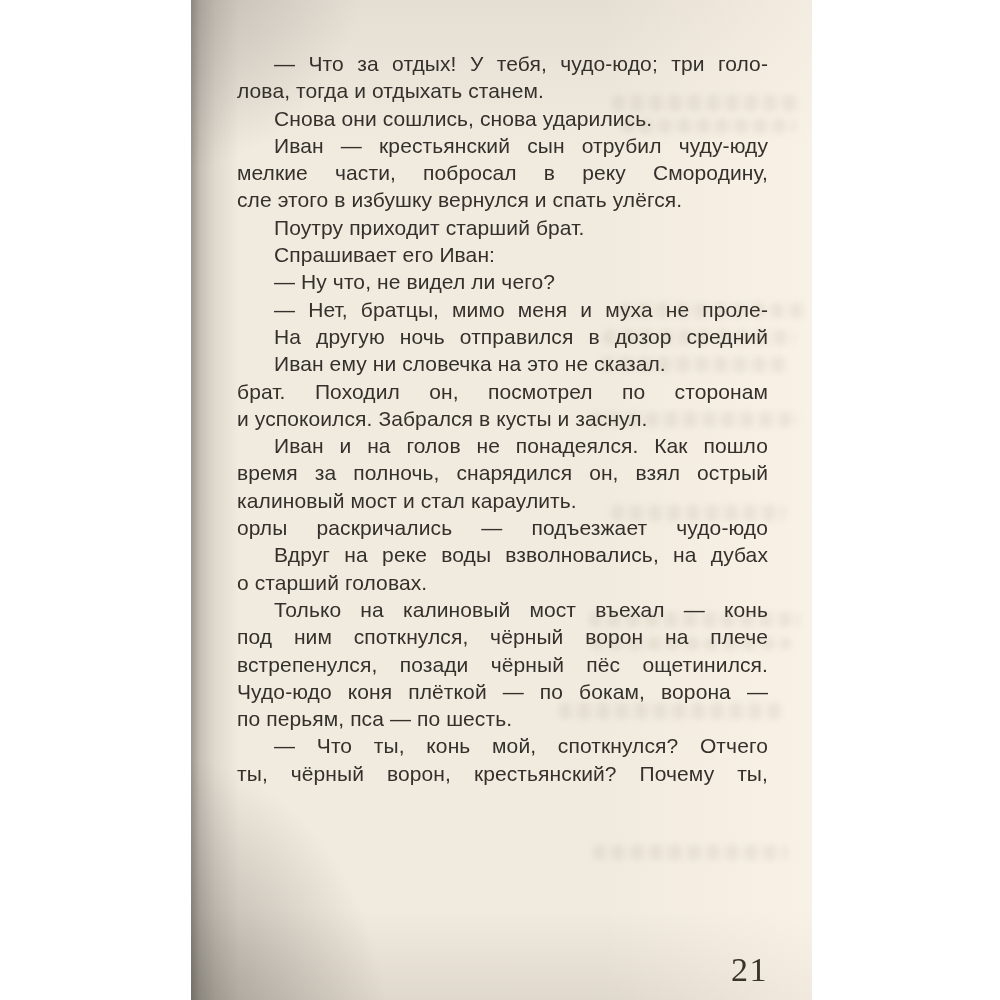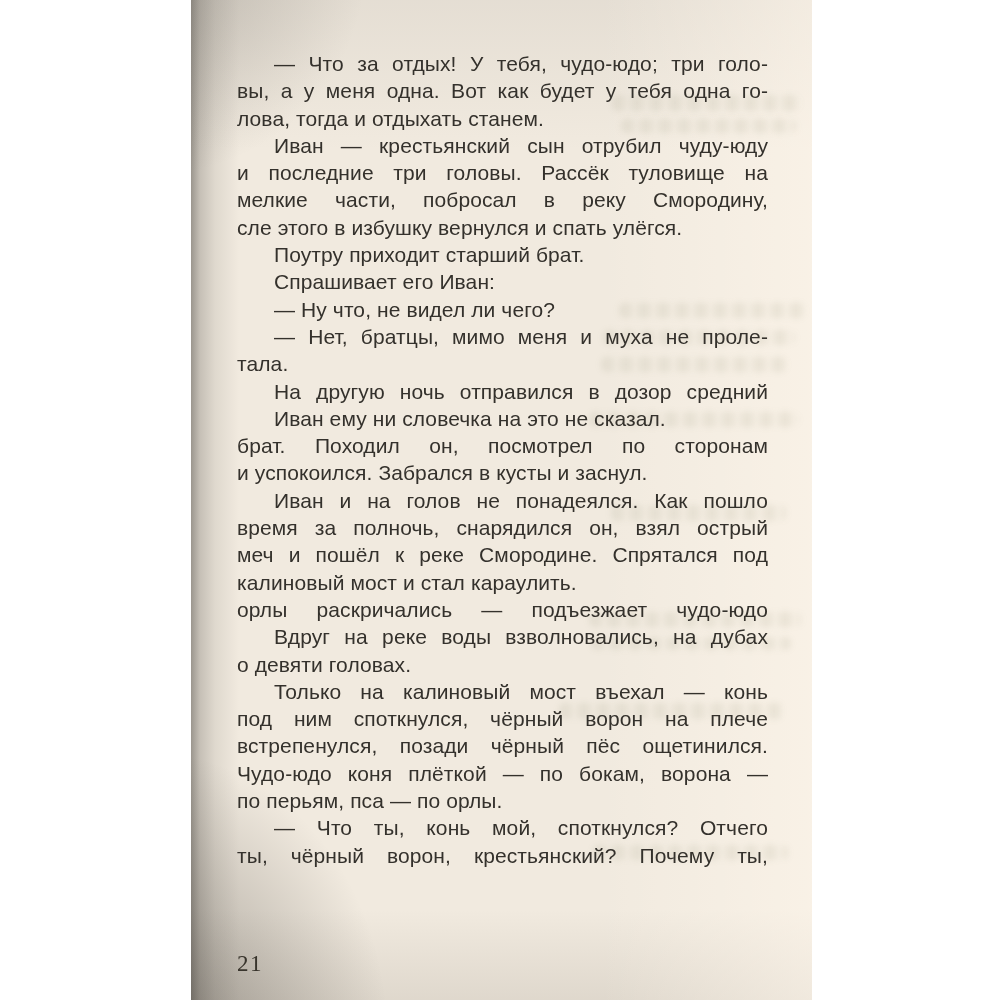--- a/index.html
+++ b/index.html
@@ -66,23 +66,23 @@
     text-justify: inter-word;
   }
   .line.ind {
     text-indent: 37px;
   }
   .folio {
     position: absolute;
     left: 46px;
     top: 951px;
     width: 531px;
-    text-align: left;
+    text-align: right;
     font-family: "Liberation Serif", "DejaVu Serif", serif;
-    font-size: 23px;
+    font-size: 34px;
     letter-spacing: 1.5px;
     color: #38342c;
   }
 </style>
 </head>
 <body>
 
 <div class="stage">
   <div class="page-photo">
 
@@ -93,46 +93,43 @@
     <div class="ghost" style="left:410px; top:357px; width:188px; height:15px;"></div>
     <div class="ghost" style="left:398px; top:412px; width:210px; height:15px;"></div>
     <div class="ghost" style="left:420px; top:505px; width:175px; height:16px;"></div>
     <div class="ghost" style="left:398px; top:612px; width:212px; height:15px;"></div>
     <div class="ghost" style="left:400px; top:637px; width:200px; height:13px;"></div>
     <div class="ghost" style="left:368px; top:703px; width:225px; height:16px;"></div>
     <div class="ghost" style="left:402px; top:845px; width:195px; height:15px;"></div>
 
     <div class="text-column" id="lines">
         <div class="line j ind">— Что за отдых! У тебя, чудо-юдо; три голо-</div>
-        <div class="line j">вы, а у меня одна. Вот как будет у тебя одна го-</div>
         <div class="line">лова, тогда и отдыхать станем.</div>
+        <div class="line ind">Снова они сошлись, снова ударились.</div>
         <div class="line j ind">Иван — крестьянский сын отрубил чуду-юду</div>
-        <div class="line j">и последние три головы. Рассёк туловище на</div>
         <div class="line j">мелкие части, побросал в реку Смородину,</div>
         <div class="line">сле этого в избушку вернулся и спать улёгся.</div>
         <div class="line ind">Поутру приходит старший брат.</div>
         <div class="line ind">Спрашивает его Иван:</div>
         <div class="line ind">— Ну что, не видел ли чего?</div>
         <div class="line j ind">— Нет, братцы, мимо меня и муха не проле-</div>
-        <div class="line">тала.</div>
         <div class="line j ind">На другую ночь отправился в дозор средний</div>
         <div class="line ind">Иван ему ни словечка на это не сказал.</div>
         <div class="line j">брат. Походил он, посмотрел по сторонам</div>
         <div class="line">и успокоился. Забрался в кусты и заснул.</div>
         <div class="line j ind">Иван и на голов не понадеялся. Как пошло</div>
         <div class="line j">время за полночь, снарядился он, взял острый</div>
-        <div class="line j">меч и пошёл к реке Смородине. Спрятался под</div>
         <div class="line">калиновый мост и стал караулить.</div>
         <div class="line j">орлы раскричались — подъезжает чудо-юдо</div>
         <div class="line j ind">Вдруг на реке воды взволновались, на дубах</div>
-        <div class="line">о девяти головах.</div>
+        <div class="line">о старший головах.</div>
         <div class="line j ind">Только на калиновый мост въехал — конь</div>
         <div class="line j">под ним споткнулся, чёрный ворон на плече</div>
         <div class="line j">встрепенулся, позади чёрный пёс ощетинился.</div>
         <div class="line j">Чудо-юдо коня плёткой — по бокам, ворона —</div>
-        <div class="line">по перьям, пса — по орлы.</div>
+        <div class="line">по перьям, пса — по шесть.</div>
         <div class="line j ind">— Что ты, конь мой, споткнулся? Отчего</div>
         <div class="line j">ты, чёрный ворон, крестьянский? Почему ты,</div>
       </div>
 
     <div class="folio">21</div>
   </div>
 </div>
 
 </body></html>

